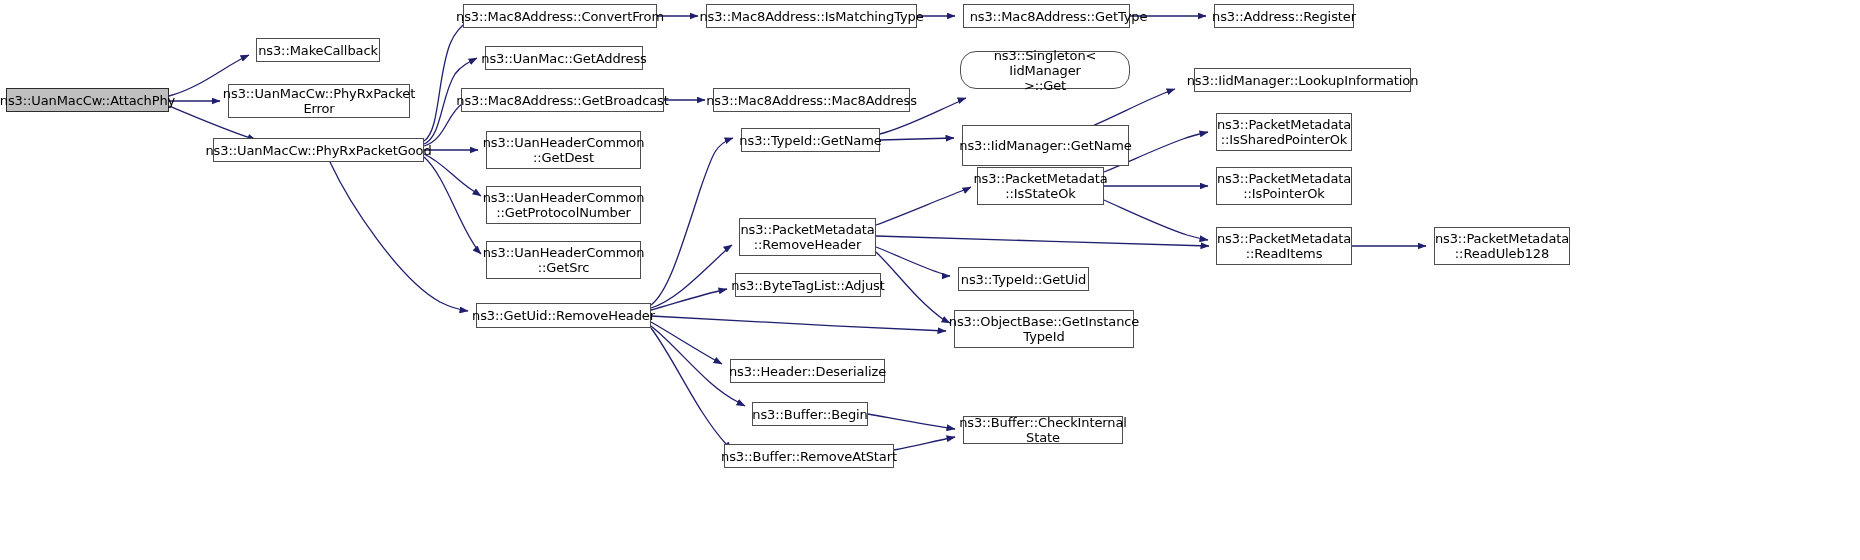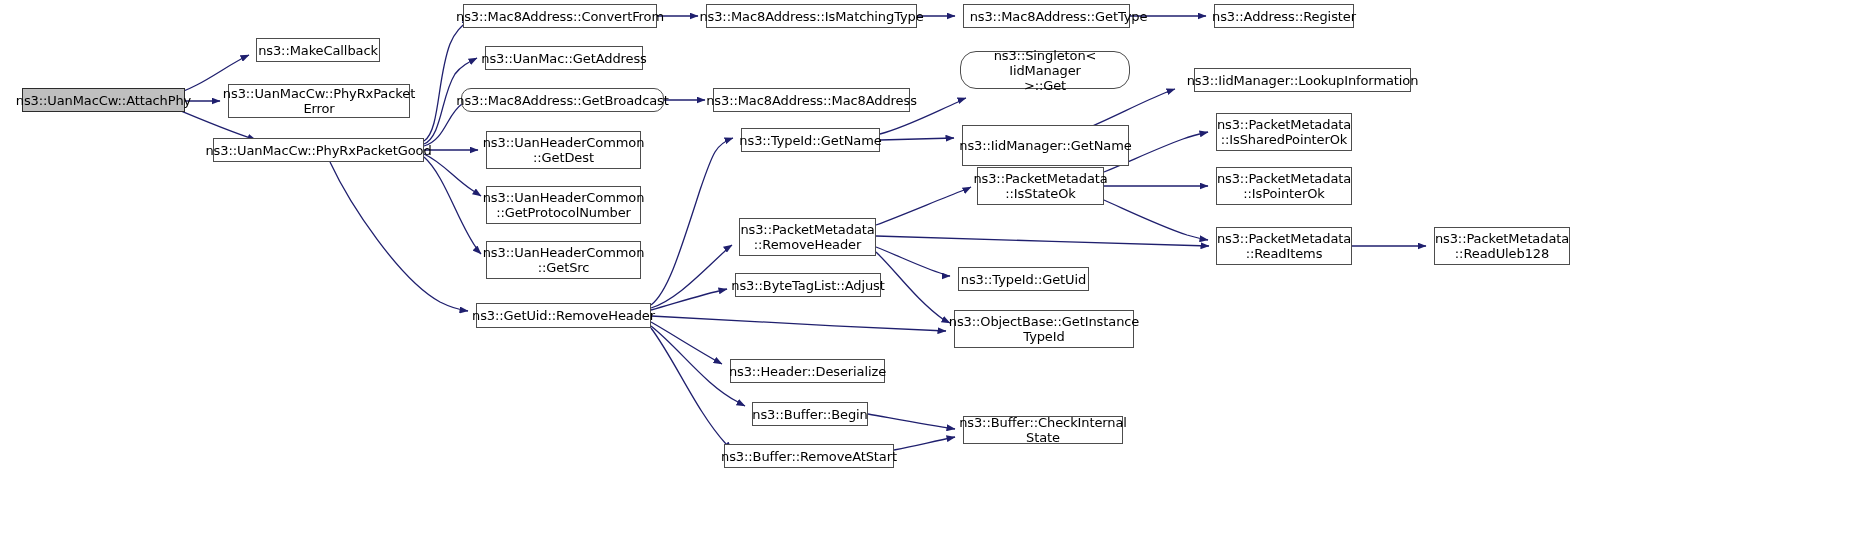--- a/index.html
+++ b/index.html
@@ -35,21 +35,20 @@
     align-items: center;
     justify-content: center;
     text-align: center;
     white-space: pre-line;
     letter-spacing: -0.1px;
     z-index: 5;
   }
   .node.current {
     background: #bfbfbf;
     border-color: #2b2b2b;
-    margin-left: 16px;
   }
   .node.thick {
     border-width: 1.6px;
     border-color: #4d4d4d;
   }
 </style>
 </head>
 <body>
 
 <div id="canvas">
@@ -96,21 +95,21 @@
         <path d="M1352,246 L1426,246" marker-end="url(#arrow)"></path>
       </g>
   </svg>
 <div class="node current" style="left: 6px; top: 88px; width: 163px; height: 24px;">ns3::UanMacCw::AttachPhy</div>
     <div class="node" style="left: 256px; top: 38px; width: 124px; height: 24px;">ns3::MakeCallback</div>
     <div class="node thick" style="left: 228px; top: 84px; width: 182px; height: 34px;">ns3::UanMacCw::PhyRxPacket
 Error</div>
     <div class="node" style="left: 213px; top: 138px; width: 211px; height: 24px;">ns3::UanMacCw::PhyRxPacketGood</div>
     <div class="node" style="left: 463px; top: 4px; width: 194px; height: 24px;">ns3::Mac8Address::ConvertFrom</div>
     <div class="node" style="left: 485px; top: 46px; width: 158px; height: 24px;">ns3::UanMac::GetAddress</div>
-    <div class="node" style="left: 461px; top: 88px; width: 203px; height: 24px; border-radius: 10px;">ns3::Mac8Address::GetBroadcast</div>
+    <div class="node" style="left: 461px; top: 88px; width: 203px; height: 24px;">ns3::Mac8Address::GetBroadcast</div>
     <div class="node thick" style="left: 486px; top: 131px; width: 155px; height: 38px;">ns3::UanHeaderCommon
 ::GetDest</div>
     <div class="node thick" style="left: 486px; top: 186px; width: 155px; height: 38px;">ns3::UanHeaderCommon
 ::GetProtocolNumber</div>
     <div class="node thick" style="left: 486px; top: 241px; width: 155px; height: 38px;">ns3::UanHeaderCommon
 ::GetSrc</div>
     <div class="node" style="left: 476px; top: 303px; width: 175px; height: 25px;">ns3::GetUid::RemoveHeader</div>
     <div class="node" style="left: 706px; top: 4px; width: 211px; height: 24px;">ns3::Mac8Address::IsMatchingType</div>
     <div class="node" style="left: 713px; top: 88px; width: 197px; height: 24px;">ns3::Mac8Address::Mac8Address</div>
     <div class="node" style="left: 741px; top: 128px; width: 139px; height: 24px;">ns3::TypeId::GetName</div>

